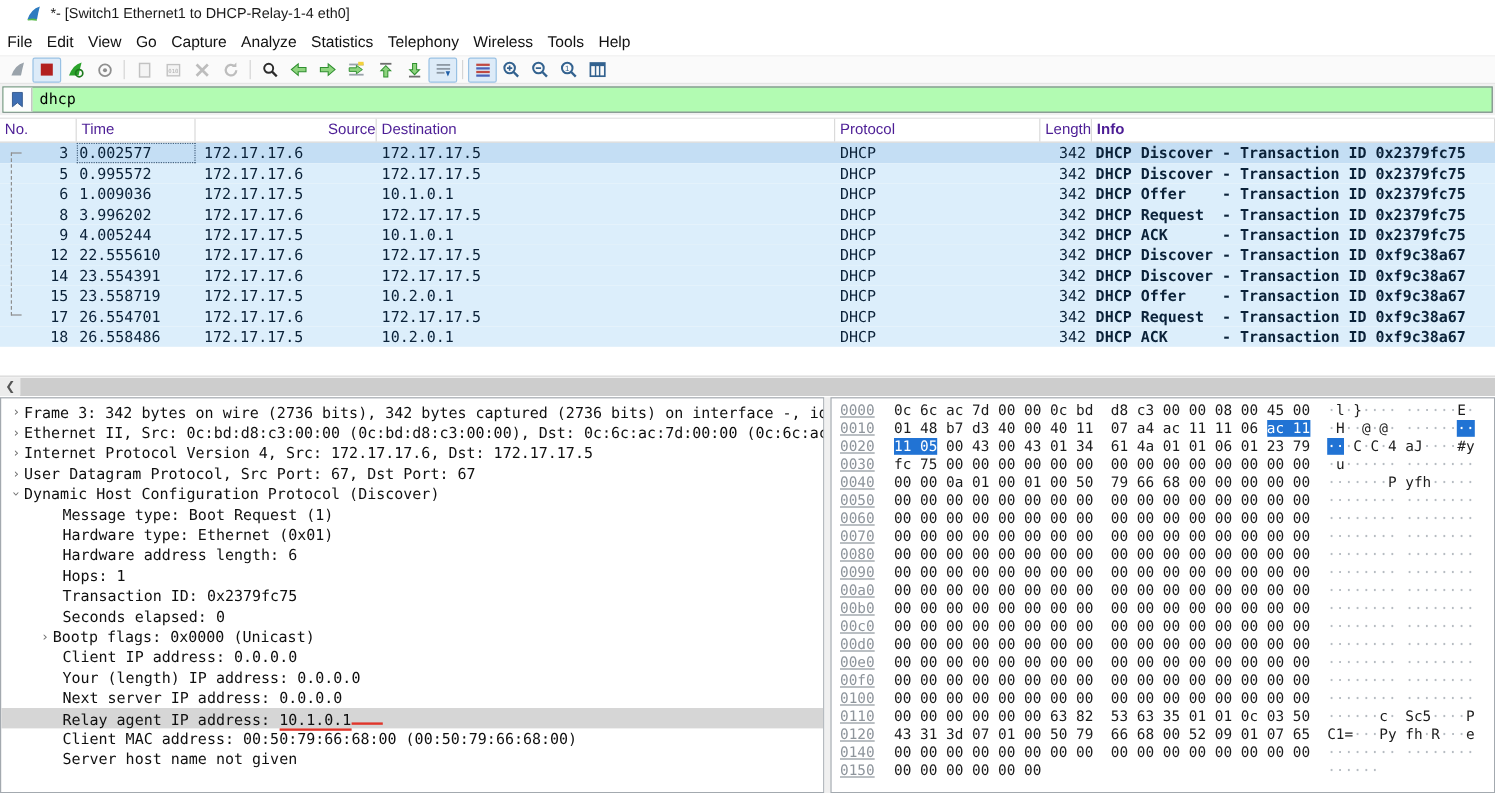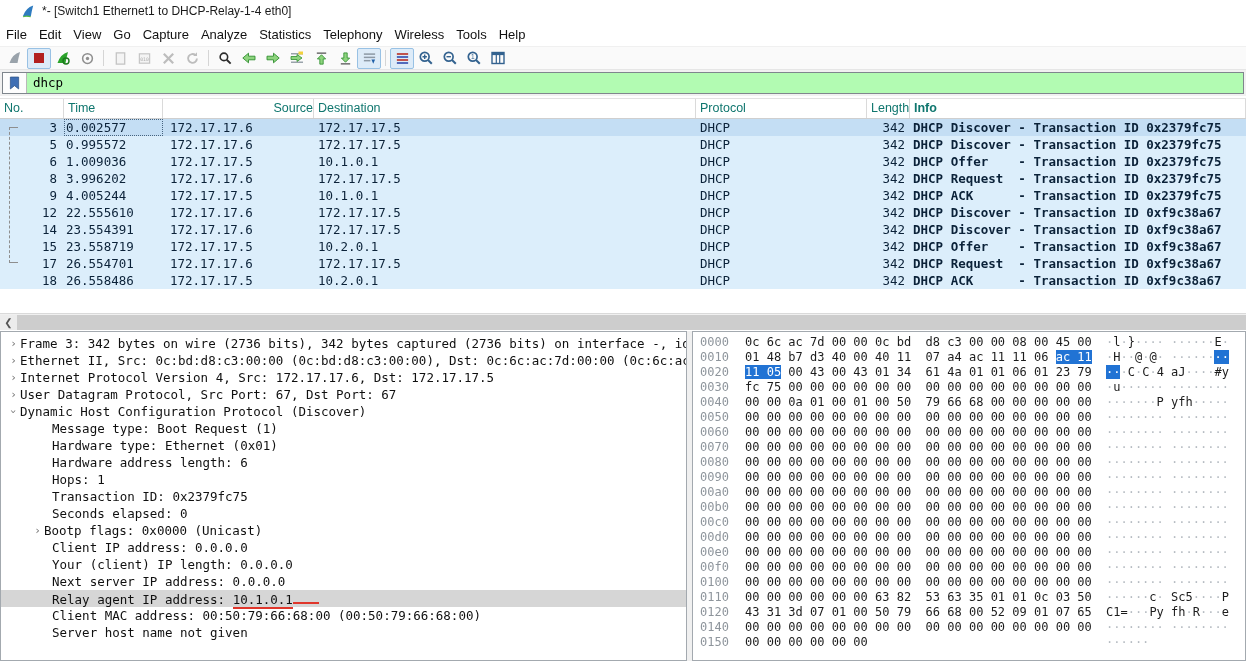--- a/index.html
+++ b/index.html
@@ -33,21 +33,21 @@
   .filterbar { position:absolute; top:70px; left:0; right:0; height:26px;
     background:#f1f1f1; padding:2px 2px; }
   .filter-field { height:22px; border:1px solid #7f868d; background:#b2fbb2;
     display:flex; align-items:stretch; }
   .bookmark-box { width:24px; background:#fdfdfd; border-right:1px solid #b9b9b9;
     display:flex; align-items:center; justify-content:center; }
   .filter-text { font-size:12.5px; padding:2px 0 0 6px; color:#000; }
 
   
   .plist-header { position:absolute; top:98px; left:0; right:0; height:21px;
-    display:flex; font-size:12.5px; color:#0f766e; background:#fff;
+    display:flex; font-size:12.5px; color:#4c1d95; background:#fff;
     border-top:1px solid #e2e2e2; border-bottom:1px solid #cfcfcf; }
   .hcol { border-right:1px solid #dadada; padding:2px 0 0 4px; overflow:hidden; white-space:nowrap; }
   .plist-rows { position:absolute; top:119px; left:0; right:0; height:194px;
     font-size:12.5px; background:#fff; overflow:hidden; }
   .prow { height:17px; display:flex; background:#dceefb; color:#0b2239; white-space:pre; }
   .prow.sel { background:#c4def4; }
   .pcell { overflow:hidden; padding-top:1px; }
   .c-no   { width:64px;  text-align:right; padding-right:7px; }
   .c-time { width:99px;  padding-left:2px; }
   .c-src  { width:151px; padding-left:7px; }
@@ -74,21 +74,21 @@
   .dline.selgray { background:#d6d6d6; }
   .exp { width:13px; margin-left:6px; color:#707070; font-size:11px; text-align:center; flex:none; }
   .exp.open { transform:rotate(90deg); }
   .ind1 { margin-left:38px; }
   .redline { border-bottom:2px solid #e0362b; }
   .redext { display:inline-block; width:26px; height:13px; border-bottom:2px solid #e0362b; }
   .vsplit { width:5px; background:#f0f0f0; }
   .hexpane { flex:1; border:1px solid #a3a9af; background:#fff; overflow:hidden;
     font-size:12px; padding-top:2px; color:#1c1c1c; }
   .hrow { height:15px; display:flex; align-items:center; white-space:pre; }
-  .hoff { color:#8e959c; width:33px; margin-left:7px; flex:none; }
+  .hoff { color:#8e959c; width:33px; margin-left:7px; flex:none;text-decoration:underline; }
   .hbytes { margin-left:12px; width:352px; flex:none; }
   .hascii { margin-left:9px; }
   .hl { background:#2173d4; color:#fff; }
   .dim { color:#b6bcc2; }
 
   svg { display:block; }
 </style>
 </head>
 <body>
 
@@ -293,21 +293,21 @@
       <div class="dline"><span class="exp">›</span><span>User Datagram Protocol, Src Port: 67, Dst Port: 67</span></div>
       <div class="dline"><span class="exp open">›</span><span>Dynamic Host Configuration Protocol (Discover)</span></div>
       <div class="dline"><span class="exp ind1"></span><span>Message type: Boot Request (1)</span></div>
       <div class="dline"><span class="exp ind1"></span><span>Hardware type: Ethernet (0x01)</span></div>
       <div class="dline"><span class="exp ind1"></span><span>Hardware address length: 6</span></div>
       <div class="dline"><span class="exp ind1"></span><span>Hops: 1</span></div>
       <div class="dline"><span class="exp ind1"></span><span>Transaction ID: 0x2379fc75</span></div>
       <div class="dline"><span class="exp ind1"></span><span>Seconds elapsed: 0</span></div>
       <div class="dline"><span class="exp" style="margin-left: 30px;">›</span><span>Bootp flags: 0x0000 (Unicast)</span></div>
       <div class="dline"><span class="exp ind1"></span><span>Client IP address: 0.0.0.0</span></div>
-      <div class="dline"><span class="exp ind1"></span><span>Your (client) IP length: 0.0.0.0</span></div>
+      <div class="dline"><span class="exp ind1"></span><span>Your (length) IP address: 0.0.0.0</span></div>
       <div class="dline"><span class="exp ind1"></span><span>Next server IP address: 0.0.0.0</span></div>
       <div class="dline selgray"><span class="exp ind1"></span><span>Relay agent IP address: <span class="redline">10.1.0.1</span><span class="redext"></span></span></div>
       <div class="dline"><span class="exp ind1"></span><span>Client MAC address: 00:50:79:66:68:00 (00:50:79:66:68:00)</span></div>
       <div class="dline"><span class="exp ind1"></span><span>Server host name not given</span></div>
     </div>
   <div class="vsplit"></div>
   <div class="hexpane mono" id="hexpane">
       <div class="hrow"><span class="hoff">0000</span><span class="hbytes"><span>0c 6c ac 7d 00 00 0c bd  d8 c3 00 00 08 00 45 00</span></span><span class="hascii"><span class="dim">·</span><span>l</span><span class="dim">·</span><span>}</span><span class="dim">····</span><span> </span><span class="dim">······</span><span>E</span><span class="dim">·</span></span></div>
       <div class="hrow"><span class="hoff">0010</span><span class="hbytes"><span>01 48 b7 d3 40 00 40 11  07 a4 ac 11 11 06 </span><span class="hl">ac 11</span></span><span class="hascii"><span class="dim">·</span><span>H</span><span class="dim">··</span><span>@</span><span class="dim">·</span><span>@</span><span class="dim">·</span><span> </span><span class="dim">······</span><span class="hl">··</span></span></div>
       <div class="hrow"><span class="hoff">0020</span><span class="hbytes"><span class="hl">11 05</span><span> 00 43 00 43 01 34  61 4a 01 01 06 01 23 79</span></span><span class="hascii"><span class="hl">··</span><span class="dim">·</span><span>C</span><span class="dim">·</span><span>C</span><span class="dim">·</span><span>4 aJ</span><span class="dim">····</span><span>#y</span></span></div>

